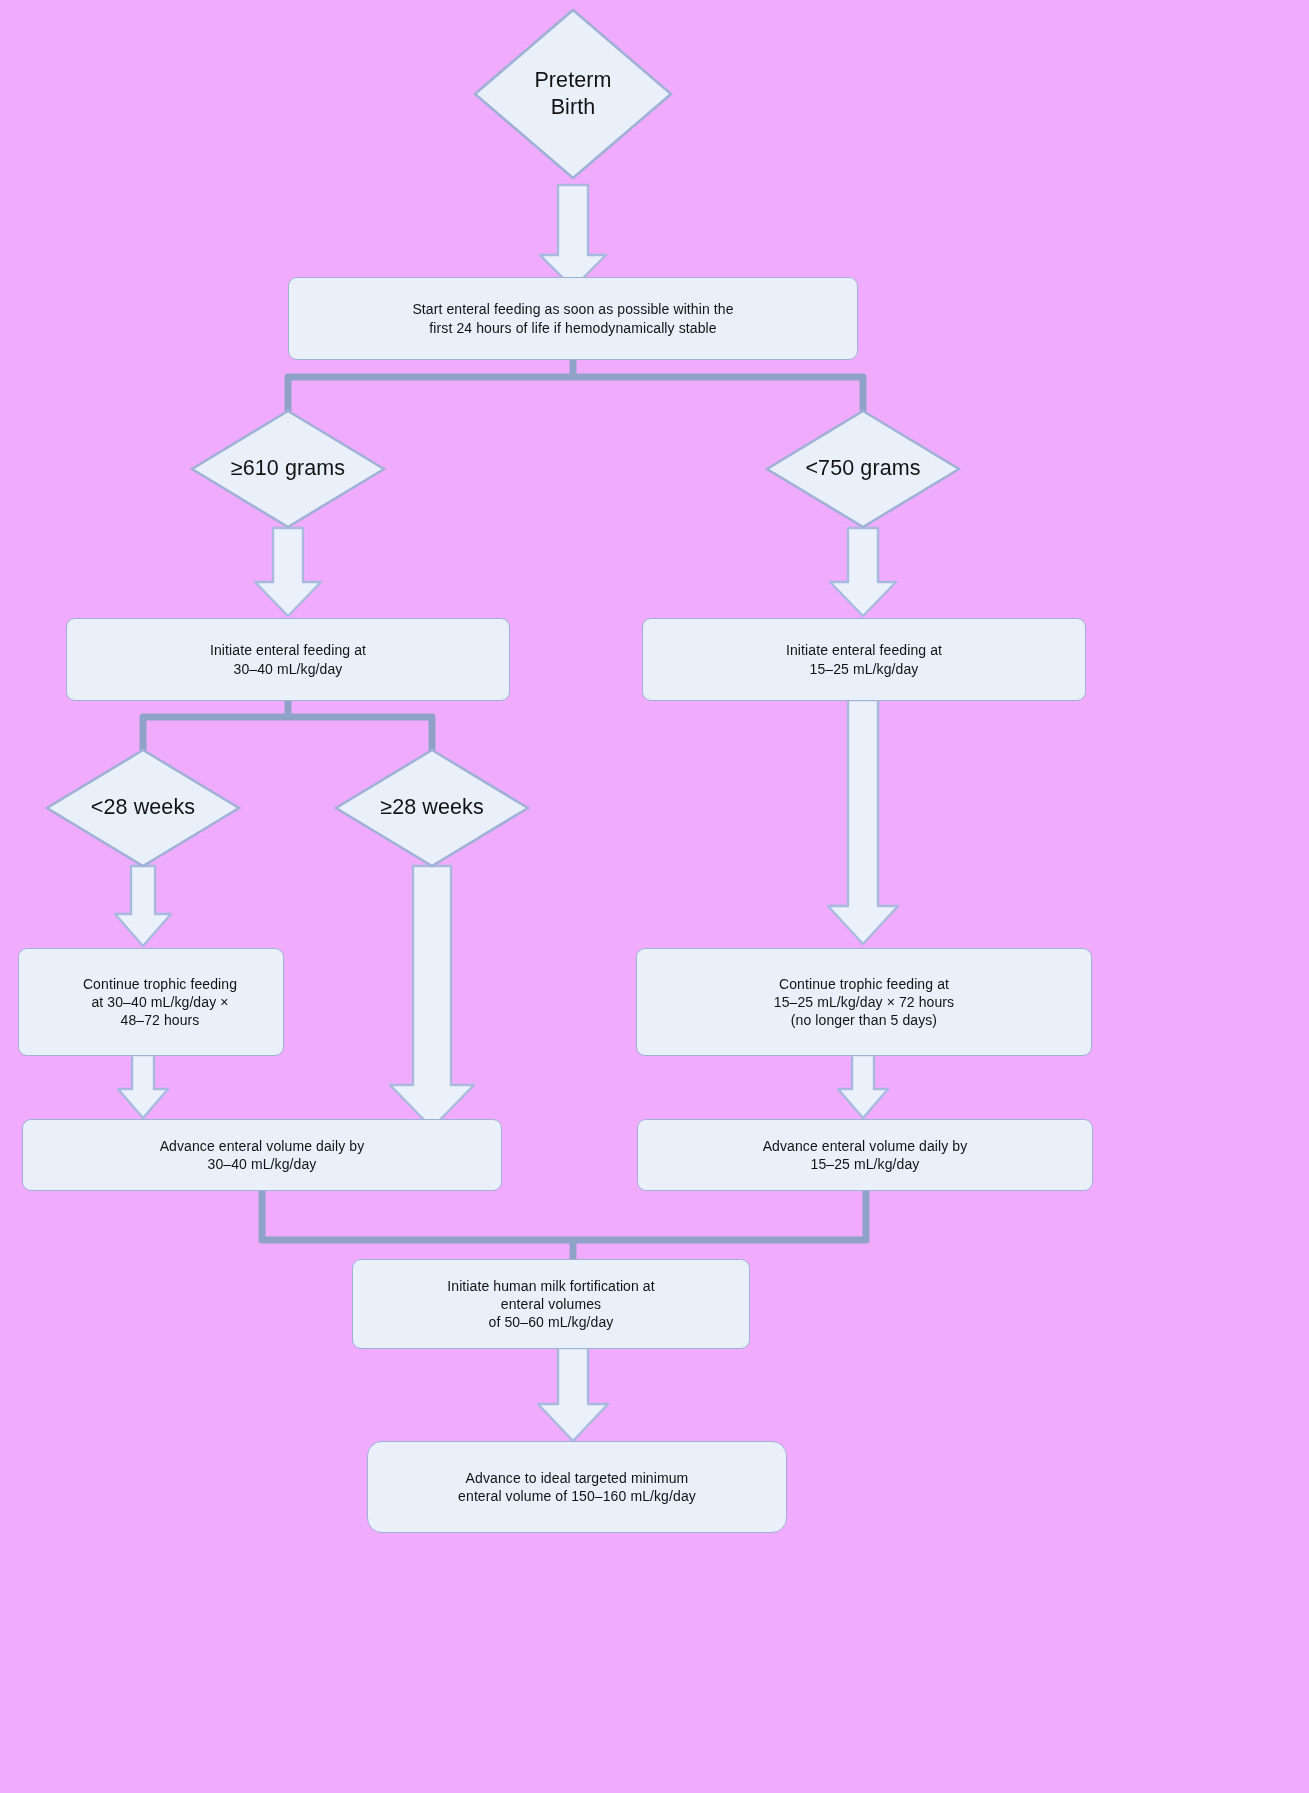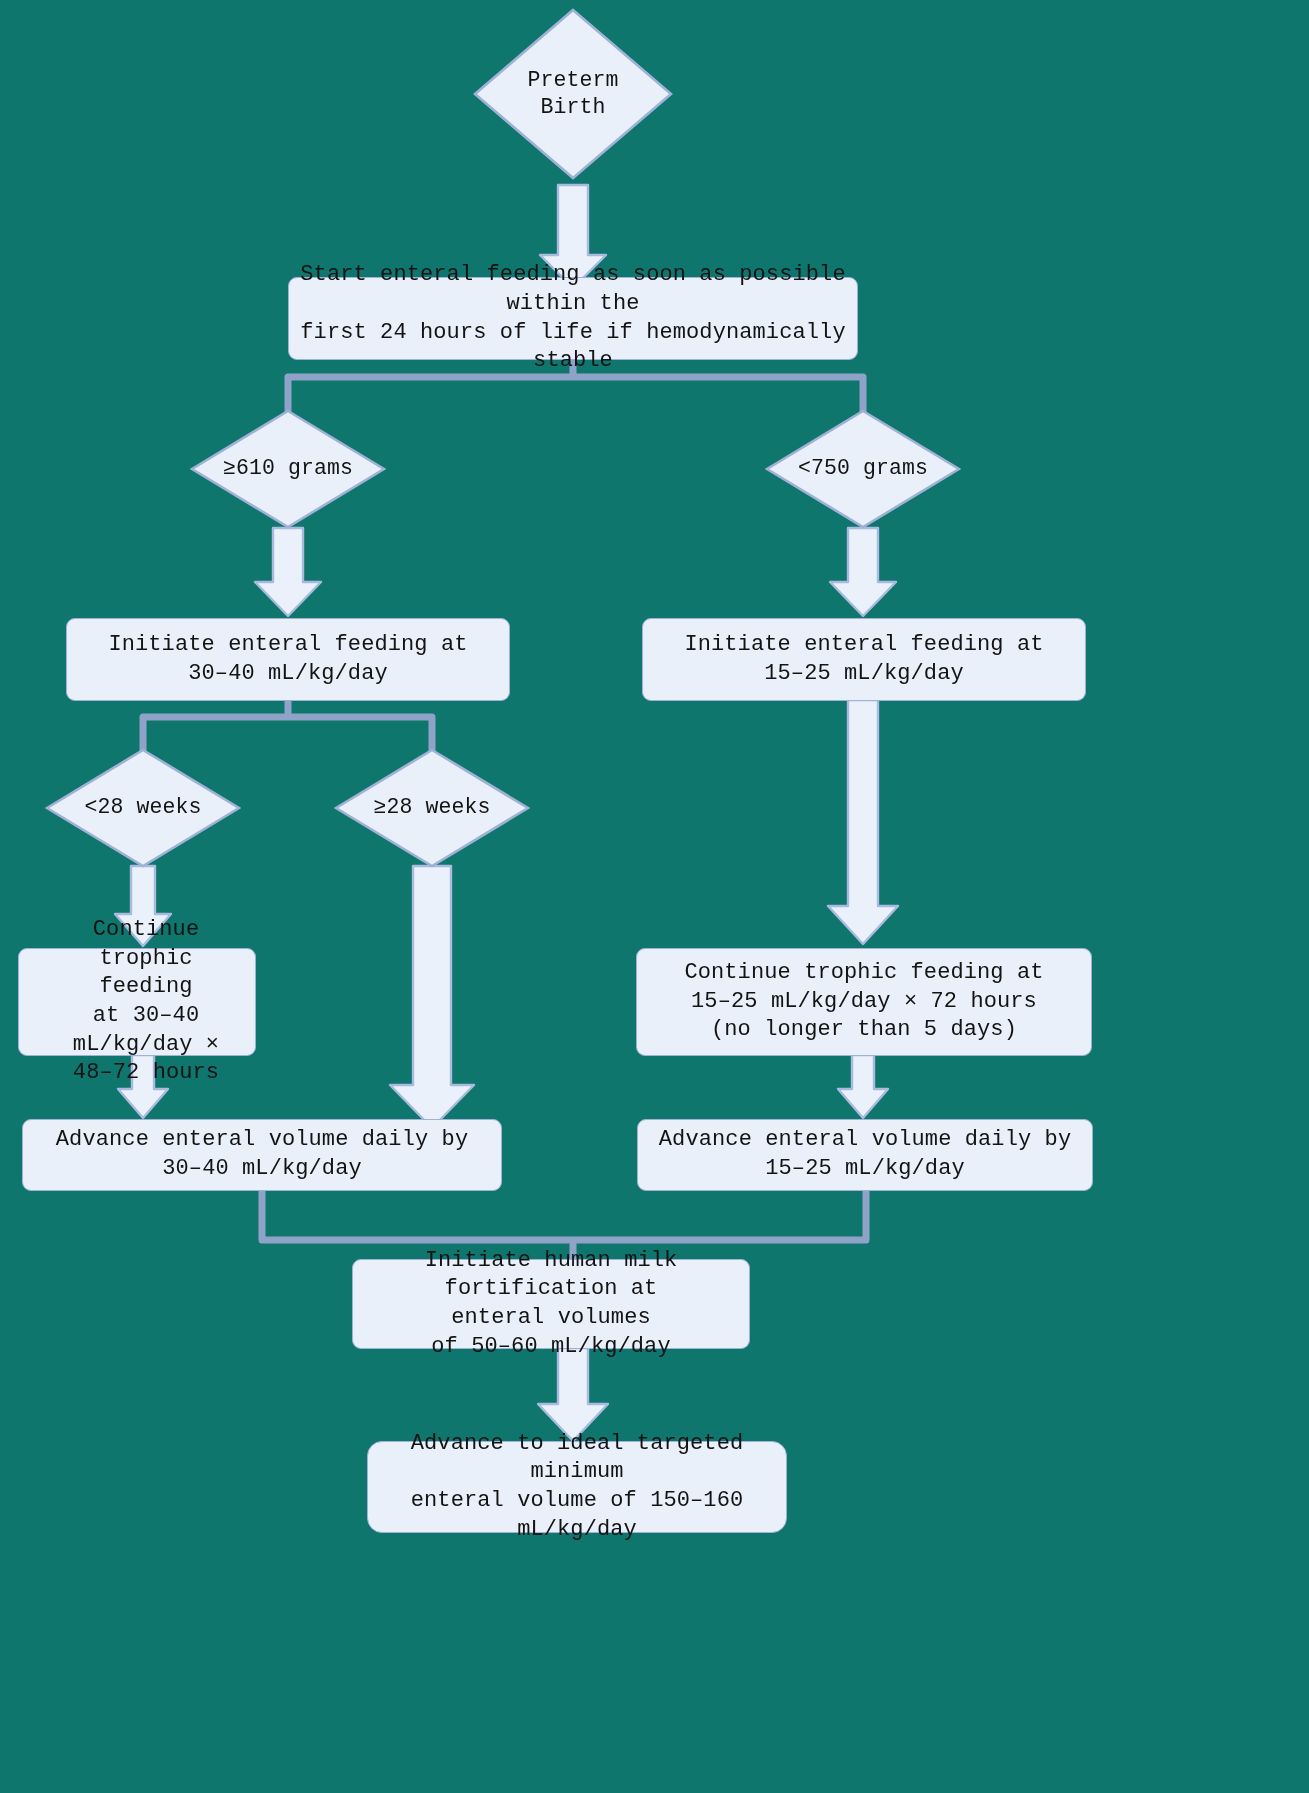--- a/index.html
+++ b/index.html
@@ -8,23 +8,22 @@
     background: #ffffff;
   }
   body {
     font-family: "Liberation Sans", sans-serif;
     color: #111111;
   }
   #canvas {
     position: relative;
     width: 1309px;
     height: 1793px;
-    background: #0f766e;
+    background: #f0abfc;
     overflow: hidden;
-    font-family: Liberation Mono, monospace;
   }
   #edge-layer {
     position: absolute;
     left: 0;
     top: 0;
     width: 1309px;
     height: 1793px;
     pointer-events: none;
   }
   .node {
@@ -33,21 +32,21 @@
     display: flex;
     align-items: center;
     justify-content: center;
     text-align: center;
   }
   .process {
     background: #e9f0fa;
     border: 1.6px solid #9fb2d6;
     border-radius: 9px;
     padding: 4px 10px;
-    font-size: 22px;
+    font-size: 14px;
     line-height: 1.30;
     color: #131313;
     letter-spacing: 0.1px;
   }
   .diamond-wrap {
     position: absolute;
   }
   .diamond-shape {
     position: absolute;
     left: 0;
@@ -164,21 +163,21 @@
 
   <div class="diamond-wrap" style="left:334px; top:748px; width:196px; height:120px;">
     <svg class="diamond-shape" viewBox="0 0 196 120" preserveAspectRatio="none">
       <polygon points="98,2 194,60 98,118 2,60" fill="#e9f0fa" stroke="#9fb2d6" stroke-width="2.6"></polygon>
     </svg>
     <div class="diamond-label">
       <span class="node-text">≥28 weeks</span>
     </div>
   </div>
 
-  <div class="node process" style="left:18px; top:948px; width:238px; height:108px;padding-left:28px;">
+  <div class="node process" style="left:18px; top:948px; width:266px; height:108px;padding-left:28px;">
     <span class="node-text">Continue trophic feeding
 at 30–40 mL/kg/day ×
 48–72 hours</span>
   </div>
 
   <div class="node process" style="left:636px; top:948px; width:456px; height:108px;">
     <span class="node-text">Continue trophic feeding at
 15–25 mL/kg/day × 72 hours
 (no longer than 5 days)</span>
   </div>

